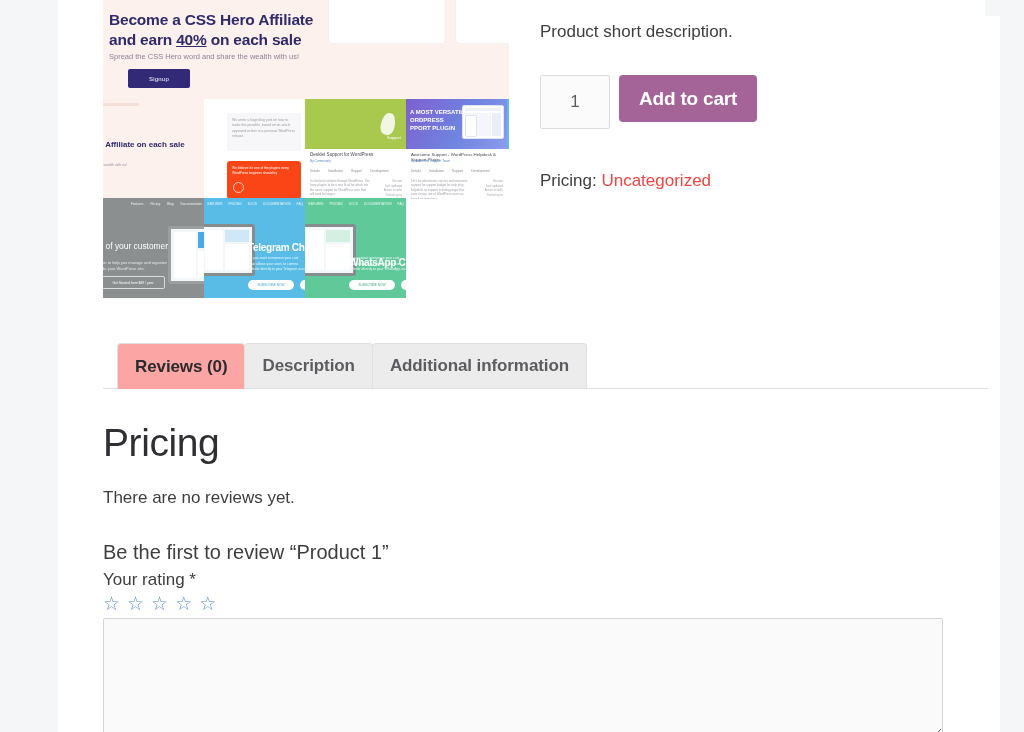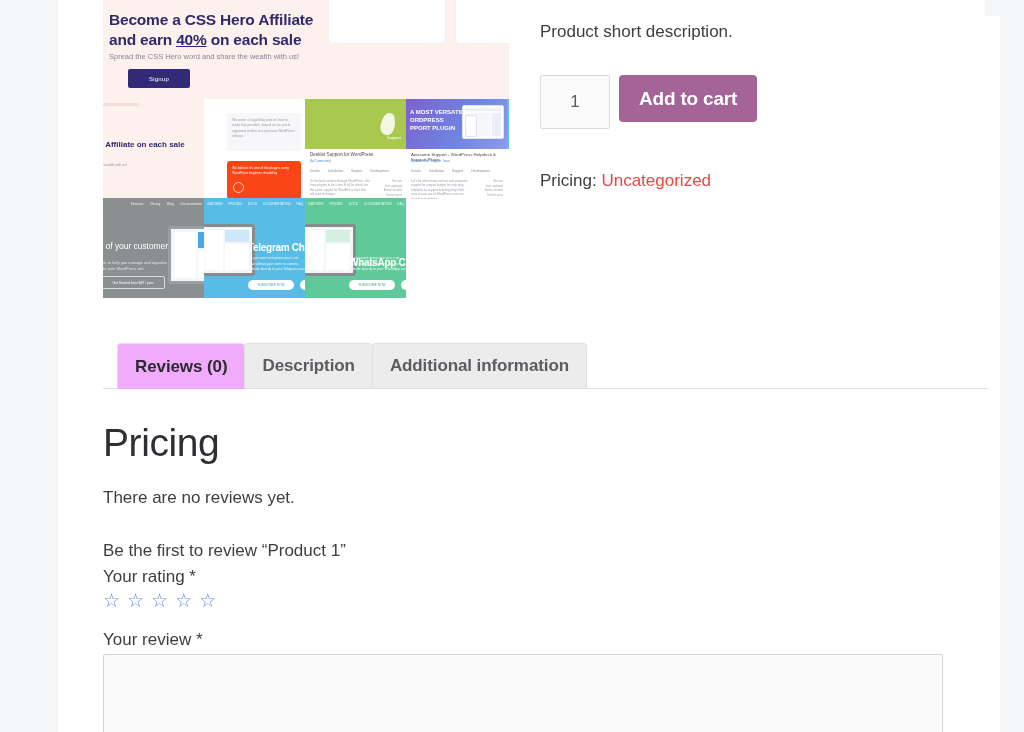--- a/index.html
+++ b/index.html
@@ -315,21 +315,21 @@
     color: #5b5b60;
     background: #ececec;
     border: 1px solid #e0e0e0;
     border-bottom: none;
     border-radius: 4px 4px 0 0;
     margin-right: -1px;
     cursor: pointer;
     letter-spacing: -0.1px;
   }
   .tab.active {
-    background: #f0abfc;
+    background: #fca5a5;
     color: #2b2b2e;
     z-index: 3;
     height: 45px;
     margin-bottom: -1px;
   }
 
   
   .panel {
     position: absolute;
     left: 45px;
@@ -345,21 +345,21 @@
     letter-spacing: -0.4px;
     line-height: 46px;
   }
   .no-reviews {
     margin: 22px 0 0 0;
     font-size: 17px;
     color: #3e3e41;
   }
   .reply-title {
     margin: 33px 0 0 0;
-    font-size: 17px;
+    font-size: 20px;
     color: #3e3e41;
   }
   .rating-label, .review-label {
     display: block;
     font-size: 17px;
     color: #3e3e41;
     margin-top: 6px;
   }
   .stars {
     margin-top: 4px;
@@ -592,18 +592,17 @@
 
       <label class="rating-label">Your rating *</label>
       <div class="stars">
         <span class="star">☆</span>
         <span class="star">☆</span>
         <span class="star">☆</span>
         <span class="star">☆</span>
         <span class="star">☆</span>
       </div>
 
-      <label class="review-label">Your review *</label>
       <textarea class="review-textarea" placeholder="" style=""></textarea>
     </div>
 
   </div>
 </div>
 
 </body></html>

